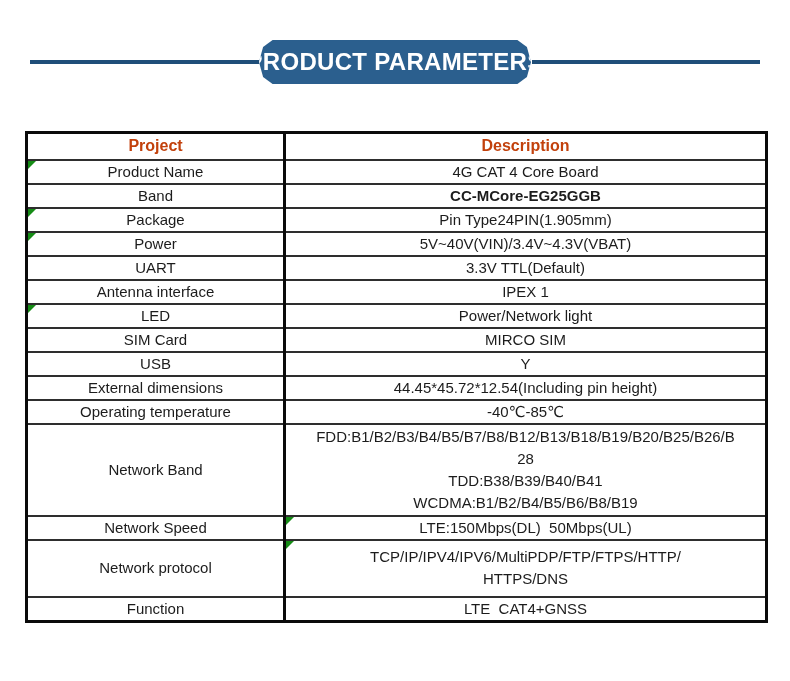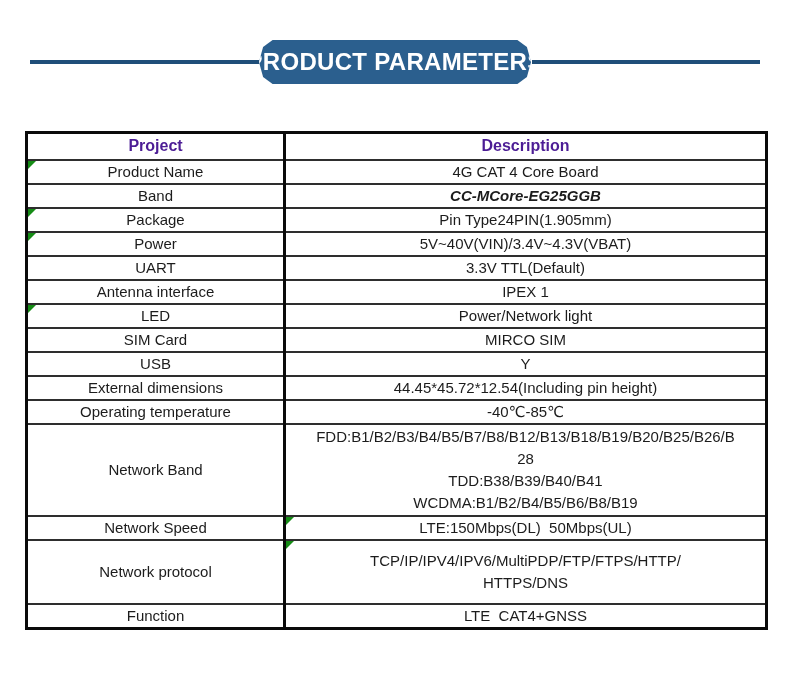--- a/index.html
+++ b/index.html
@@ -67,31 +67,31 @@
     vertical-align: middle;
     padding: 0 4px;
     position: relative;
     color: #1c1c1c;
     font-size: 15px;
     line-height: 22px;
   }
   .params th {
     font-size: 16px;
     font-weight: 700;
-    color: #4c1d95;
+    color: #c2410c;
   }
   .params th.desc, .params td.desc { border-left: 3px solid #0a0a0a; }
   .params td.desc { white-space: pre-wrap; }
-  .params td.bold { font-weight: 700; font-style: italic; }
+  .params td.bold { font-weight: 700; }
 
   tr.hdr   { height: 27px; }
   tr.row   { height: 20px; }
   tr.band  { height: 92px; }
   tr.speed { height: 18px; }
-  tr.proto { height: 64px; }
+  tr.proto { height: 57px; }
   tr.fn    { height: 22px; }
 
   
   .tri {
     position: absolute;
     top: 0;
     left: 0;
     width: 0;
     height: 0;
     border-top: 8px solid #168c16;

